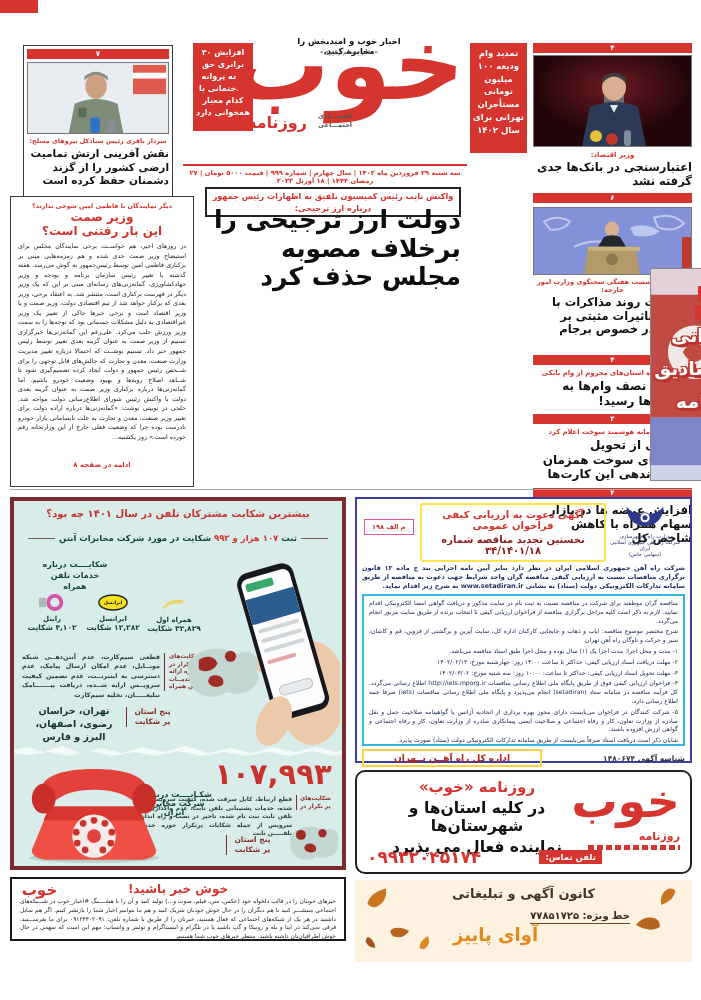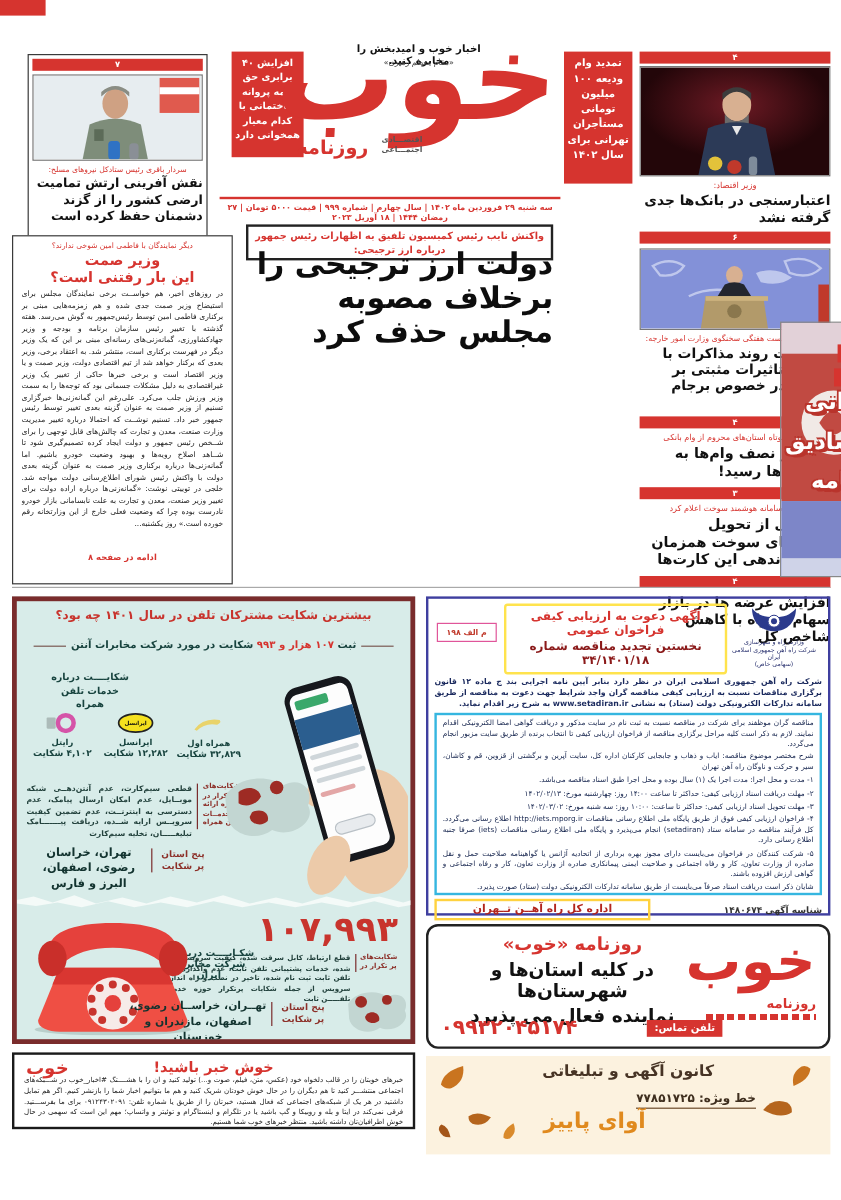--- a/index.html
+++ b/index.html
@@ -10,21 +10,21 @@
   .b { font-weight:bold; }
   .ctr { text-align:center; }
   .jst { text-align:justify; }
   .red { color:#d6342f; }
   .frame { border:1px solid #3a3a3a; background:#fff; }
   .redbar { background:#d6342f; color:#fff; font-size:7px; font-weight:bold; text-align:center; line-height:10px; height:10px; }
   .vbox { background:#d6342f; color:#fff; font-weight:bold; text-align:center; }
   .preline { white-space:pre-line; }
   .photo { overflow:hidden; position:relative; border:1px solid #777; }
   .photo svg { display:block; width:100%; height:100%; }
-  .kick { color:#d6342f; font-weight:normal; text-align:center; }
+  .kick { color:#d6342f; font-weight:bold; text-align:center; }
   .hl { color:#111; font-weight:bold; }
   .ig-label { color:#8c2f28; font-weight:bold; }
   .tinybody { color:#23423d; }
   p { margin:0 0 2px 0; }
 </style>
 </head>
 <body>
 
 <div class="page">
 
@@ -259,21 +259,20 @@
     </svg>
 
     <svg class="abs" viewBox="0 0 70 50" style="left:272px;top:322px;width:58px;height:42px;">
       <path d="M5,16 C12,3 34,1 45,9 C56,3 67,11 62,23 C68,34 51,46 37,40 C25,49 8,42 6,31 Z" fill="#c2d6d2"></path>
       <circle cx="18" cy="14" r="6" fill="#9e2b24"></circle>
       <circle cx="44" cy="12" r="5" fill="#9e2b24"></circle>
       <path d="M24,26 C30,22 38,26 36,33 C30,38 22,34 22,29 Z" fill="#9e2b24"></path>
     </svg>
     <div class="abs preline ig-label ctr" style="left:212px;top:334px;width:52px;font-size:7.5px;line-height:10px;border-left:1px solid #7a2c2c;">پنج استان
 پر شکایت</div>
-    <div class="abs b ctr" style="left:92px;top:332px;width:118px;font-size:9px;line-height:13px;color:#12332f;">تهــران، خراســان رضوی، اصفهان، مازندران و خوزستان</div>
   </div>
 
   <div class="abs" style="left:10px;top:877px;width:336px;height:64px;border:2px solid #1a1a1a;padding:3px 8px;">
     <div class="abs b red" style="left:10px;top:2px;font-size:15px;transform:skewX(-6deg);">خوب</div>
     <div class="ctr b red" style="font-size:12px;">خوش خبر باشید!</div>
     <div class="jst" style="font-size:5.9px;line-height:8.8px;color:#222;height:42px;overflow:hidden;margin-top:1px;">خبرهای خوبتان را در قالب دلخواه خود (عکس، متن، فیلم، صوت و...) تولید کنید و آن را با هشــــتگ #اخبار_خوب در شـــبکه‌های اجتماعی منتشـــر کنید تا هم دیگران را در حال خوش خودتان شریک کنید و هم ما بتوانیم اخبار شما را بازنشر کنیم. اگر هم تمایل داشتید در هر یک از شبکه‌های اجتماعی که فعال هستید، خبرتان را از طریق یا شماره تلفن: ۰۹۱۲۴۳۰۲۰۹۱ برای ما بفرســـتید. فرقی نمی‌کند در ایتا و بله و روبیکا و گپ باشید یا در تلگرام و اینستاگرام و توئیتر و واتساپ؛ مهم این است که سهمی در حال خوش اطرافیان‌تان داشته باشید. منتظر خبرهای خوب شما هستیم.</div>
   </div>
 
   <div class="abs" style="left:355px;top:497px;width:337px;height:266px;border:2px solid #3f3f9f;padding:4px 5px;">
     <div style="position:relative;height:58px;">

